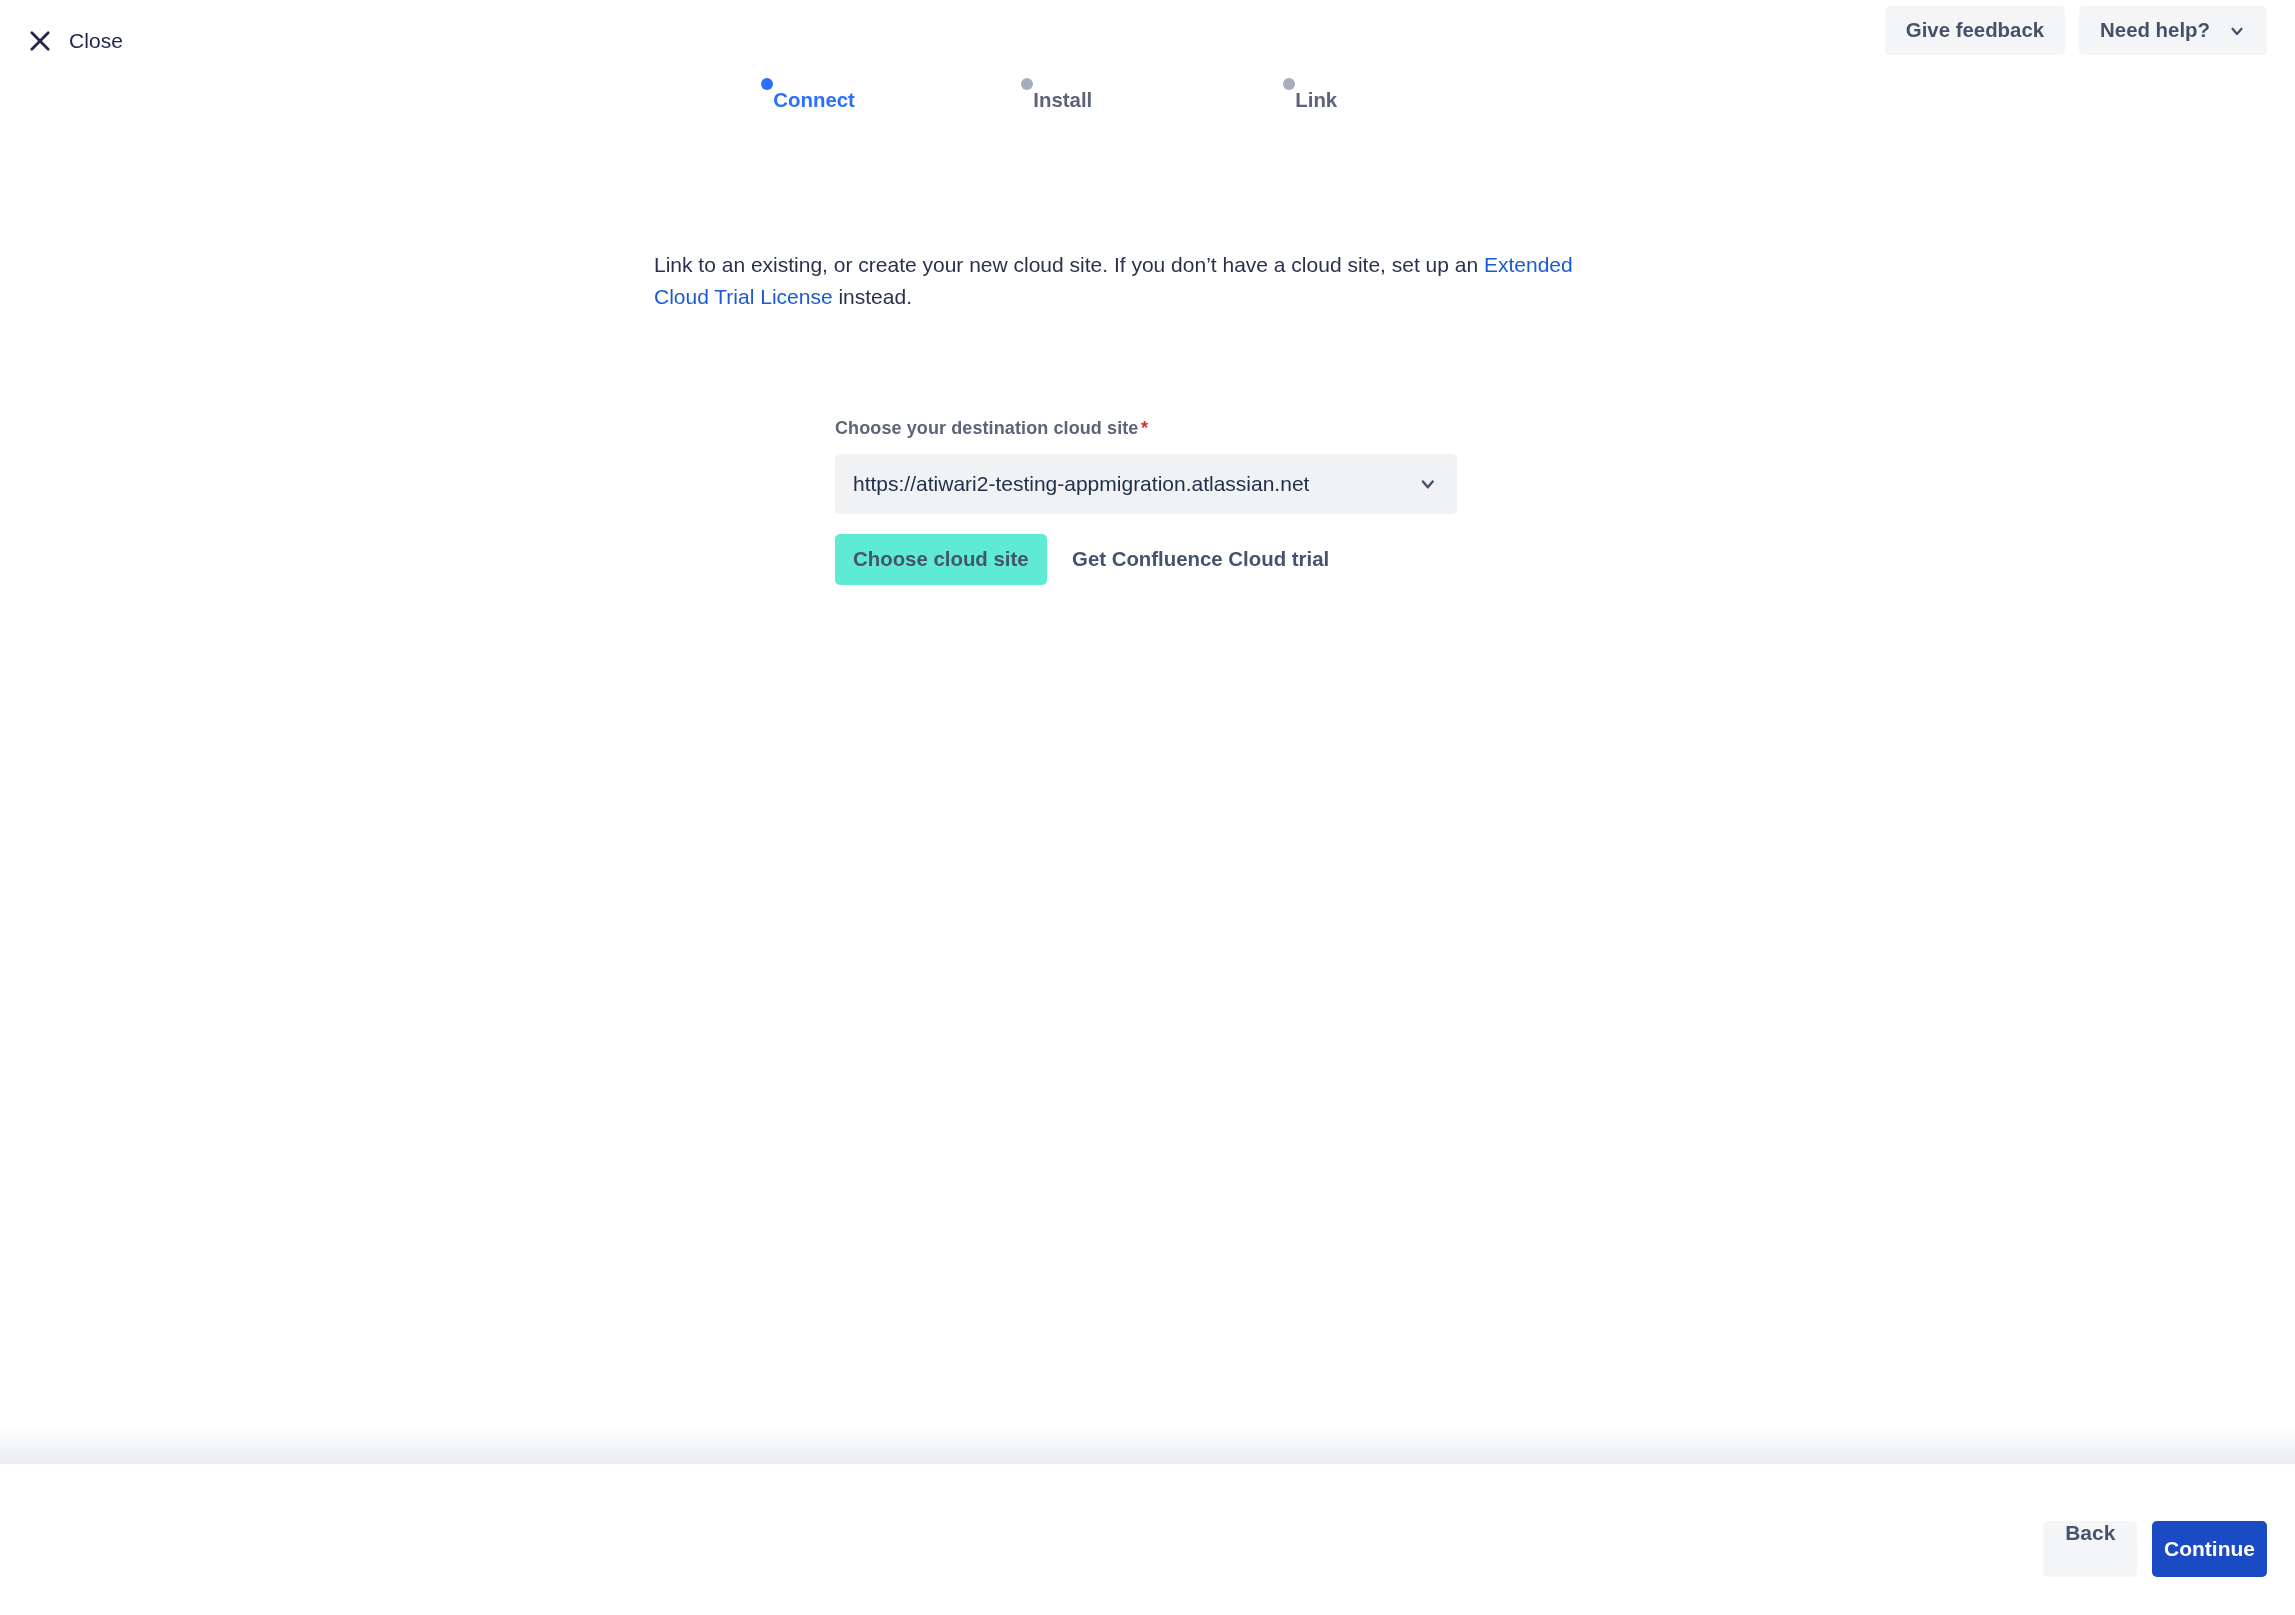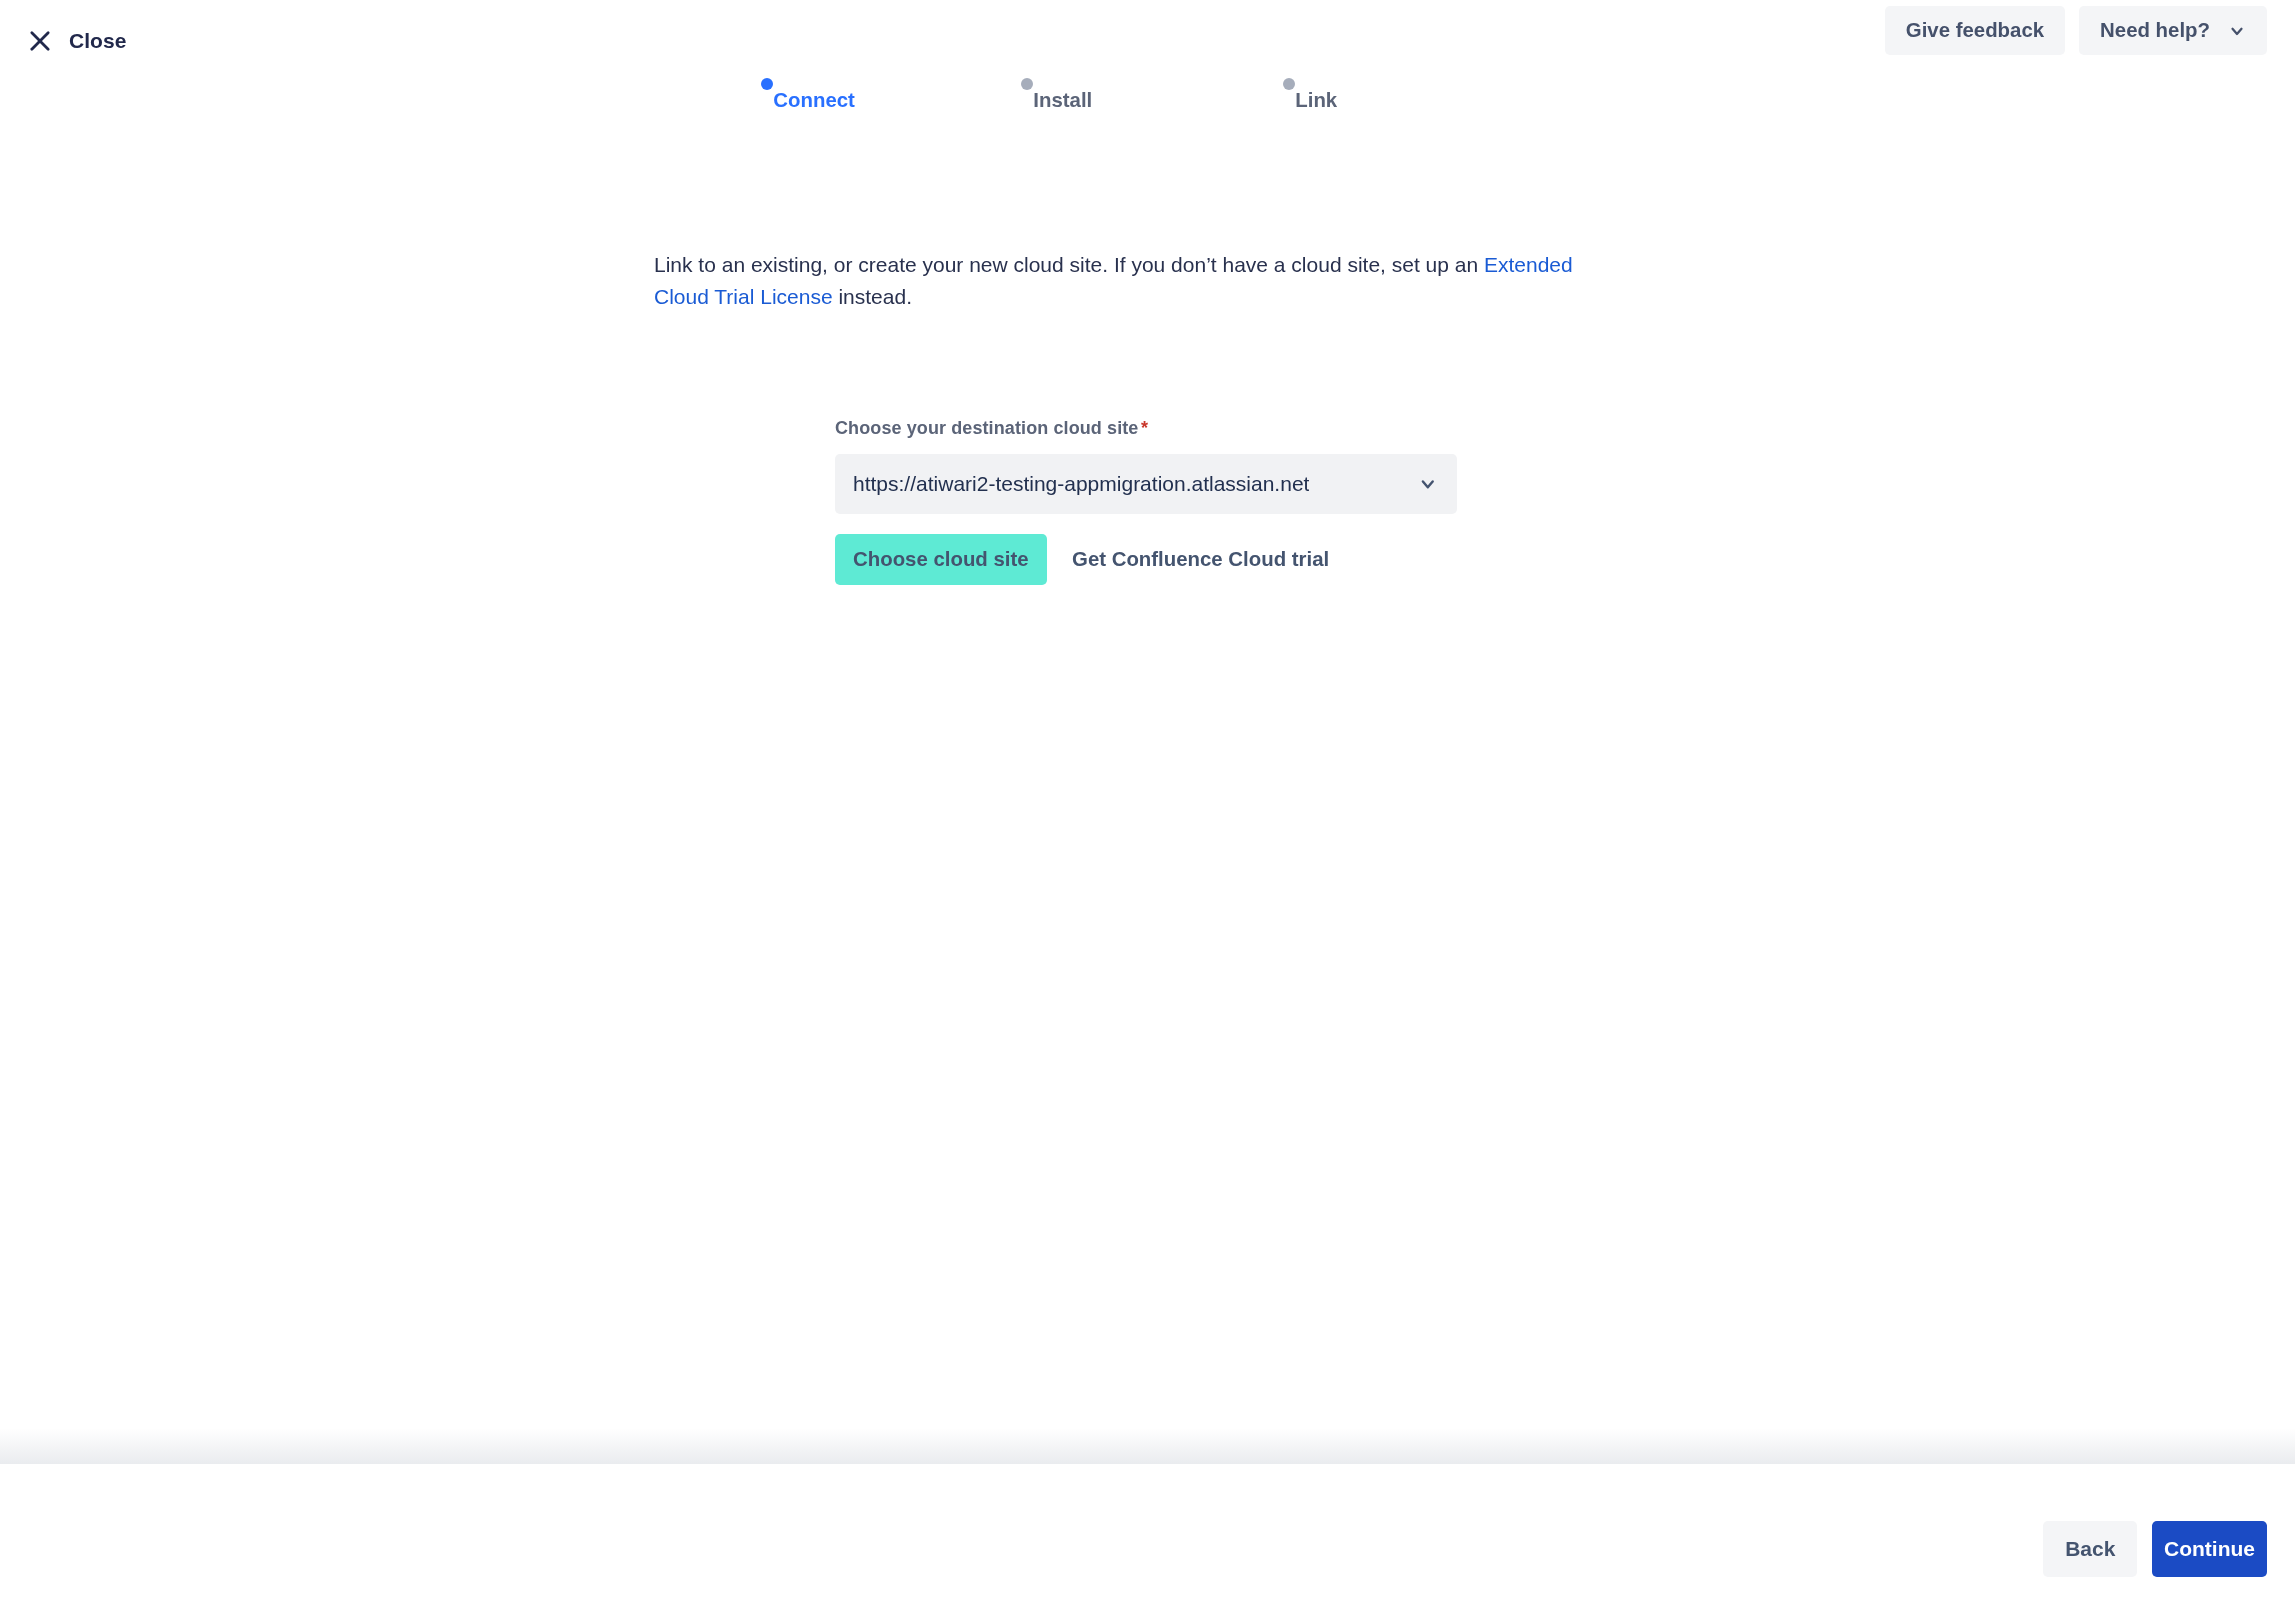--- a/index.html
+++ b/index.html
@@ -43,21 +43,21 @@
     cursor: pointer;
   }
   .close-icon {
     width: 28px;
     height: 28px;
     display: block;
     flex: 0 0 auto;
   }
   .close-label {
     font-size: 21px;
-    font-weight: 700;
+    font-weight: 400;
     color: #21284B;
     letter-spacing: 0.1px;
     white-space: nowrap;
   }
 
   .topbar-right {
     position: absolute;
     right: 28px;
     top: 6px;
     display: flex;
@@ -260,21 +260,20 @@
     position: absolute;
     right: 28px;
     top: 57px;
     display: flex;
     align-items: center;
     gap: 14.7px;
   }
   .btn-back {
     height: 56px;
     display: inline-flex;
-    align-items: center;
     justify-content: center;
     padding: 0 22px;
     border: none;
     border-radius: 4.9px;
     background: #F4F5F7;
     font-family: "Liberation Sans", sans-serif;
     font-size: 21px;
     font-weight: 700;
     color: #44546F;
     cursor: pointer;

